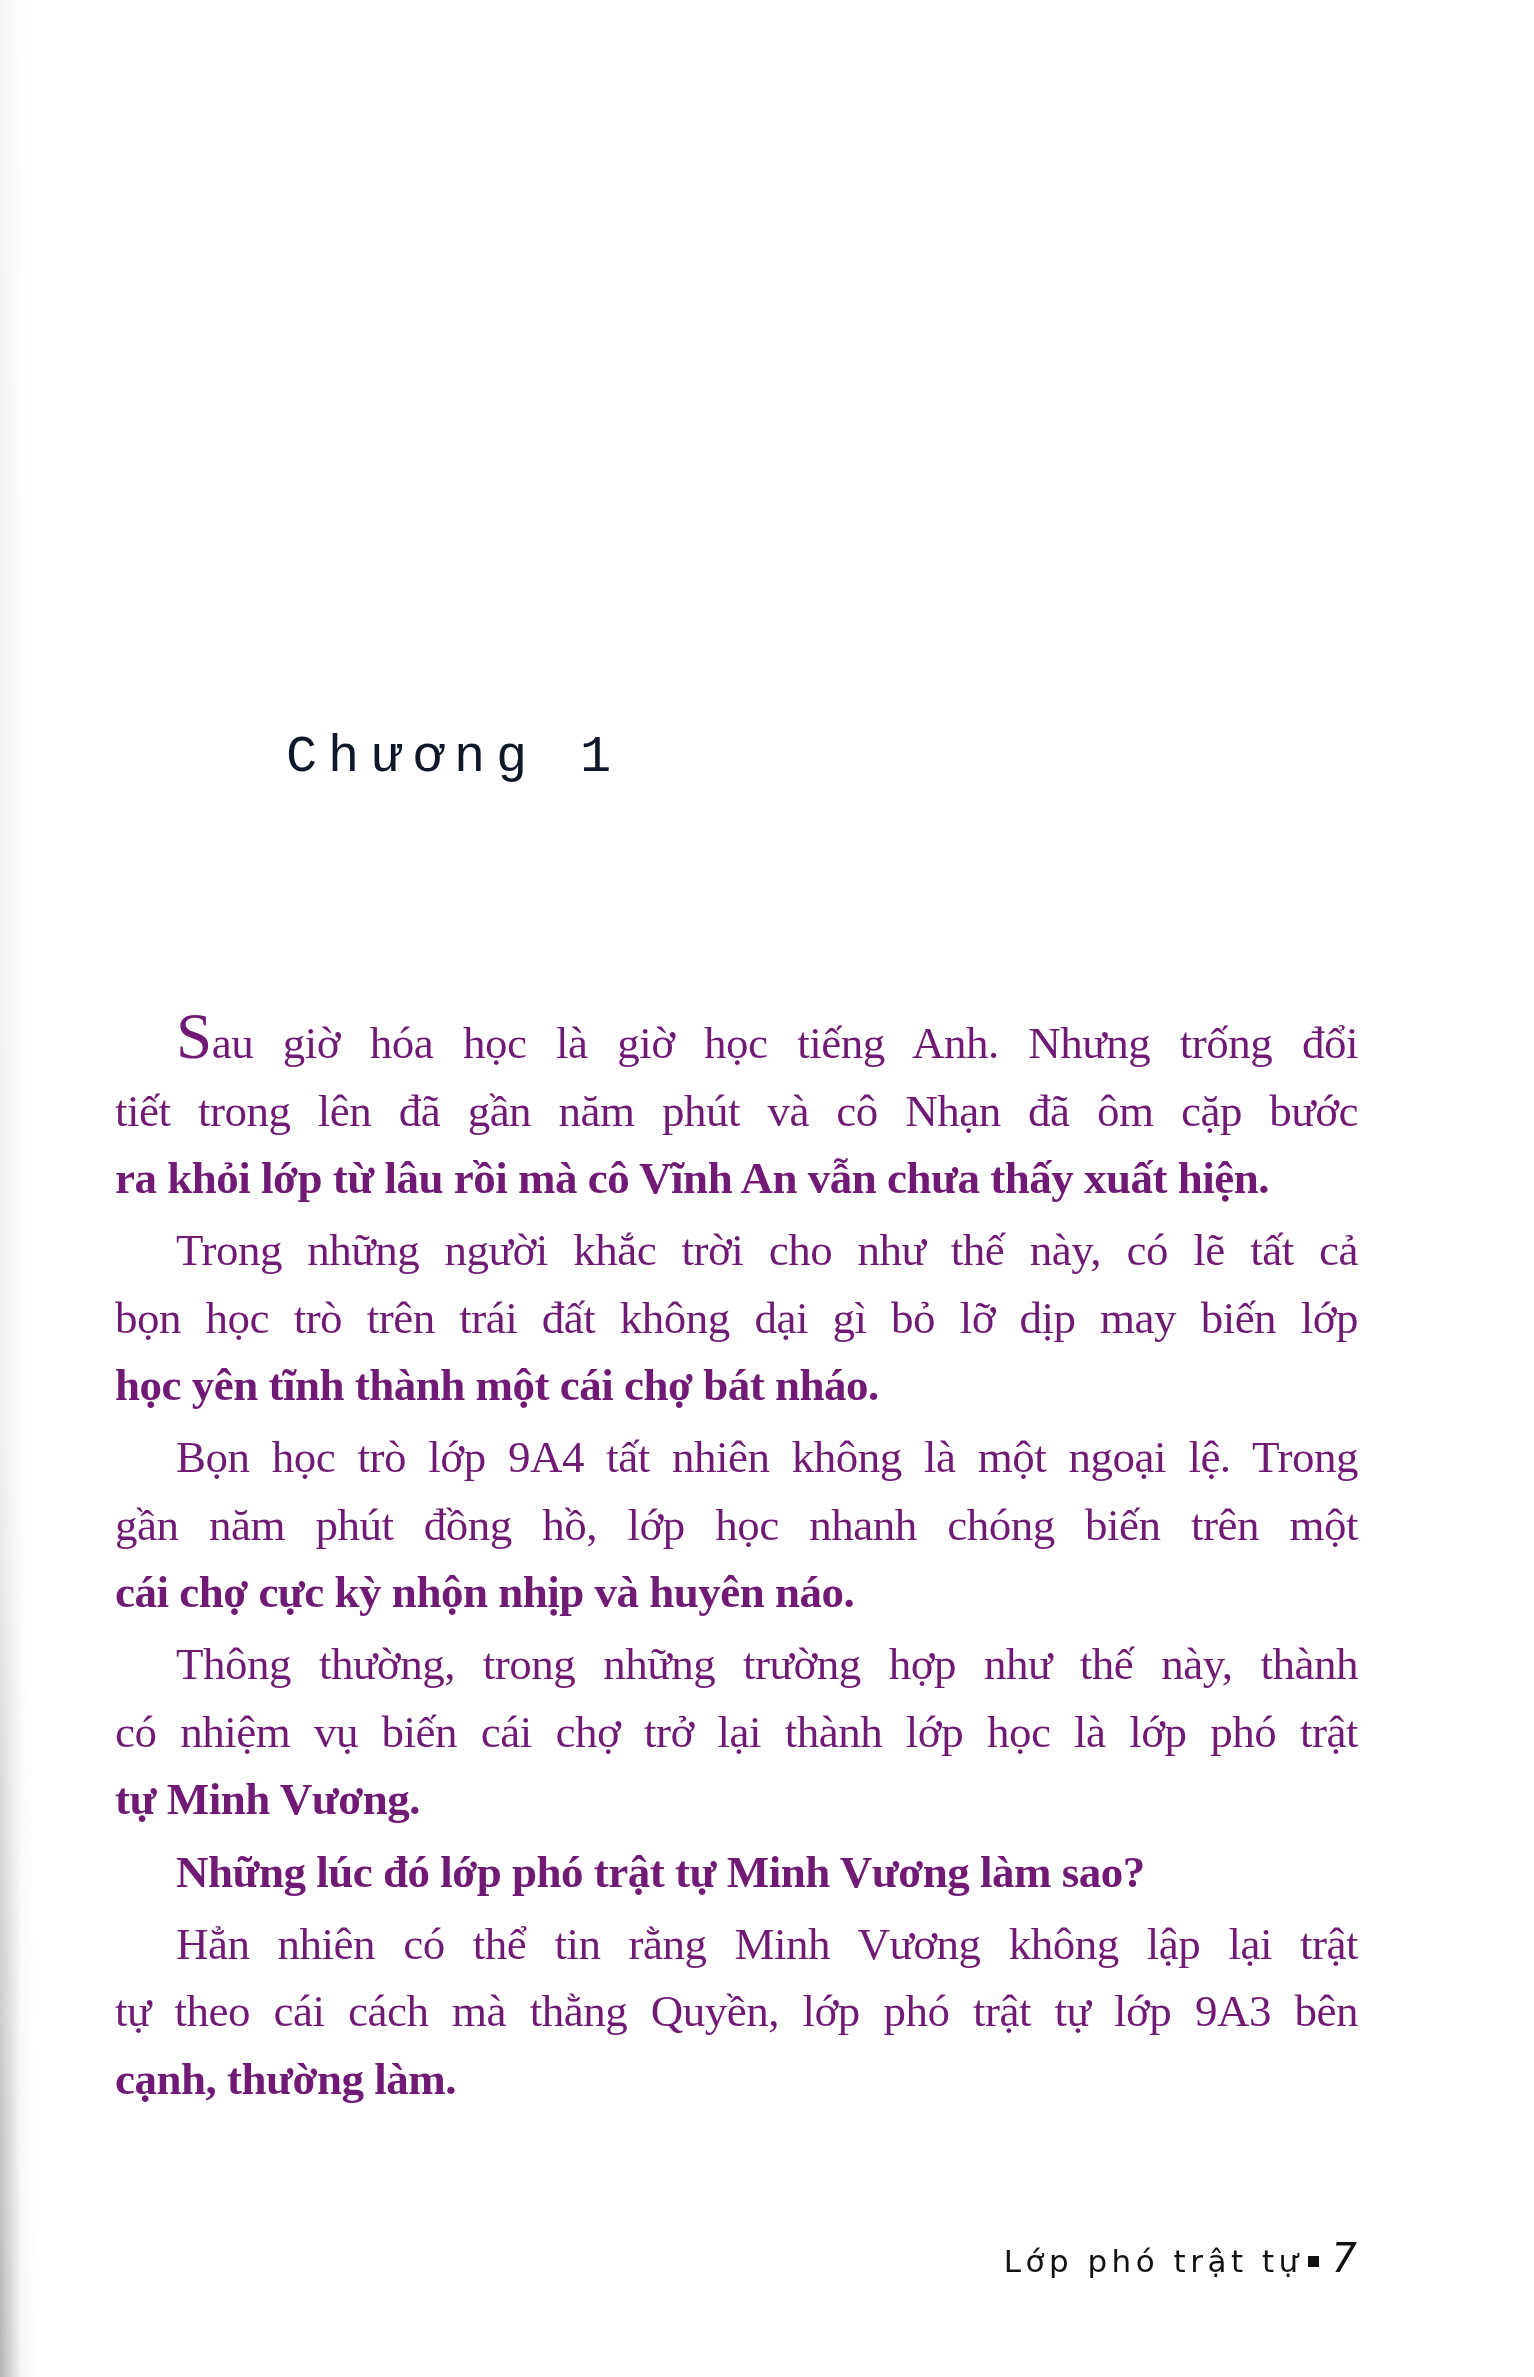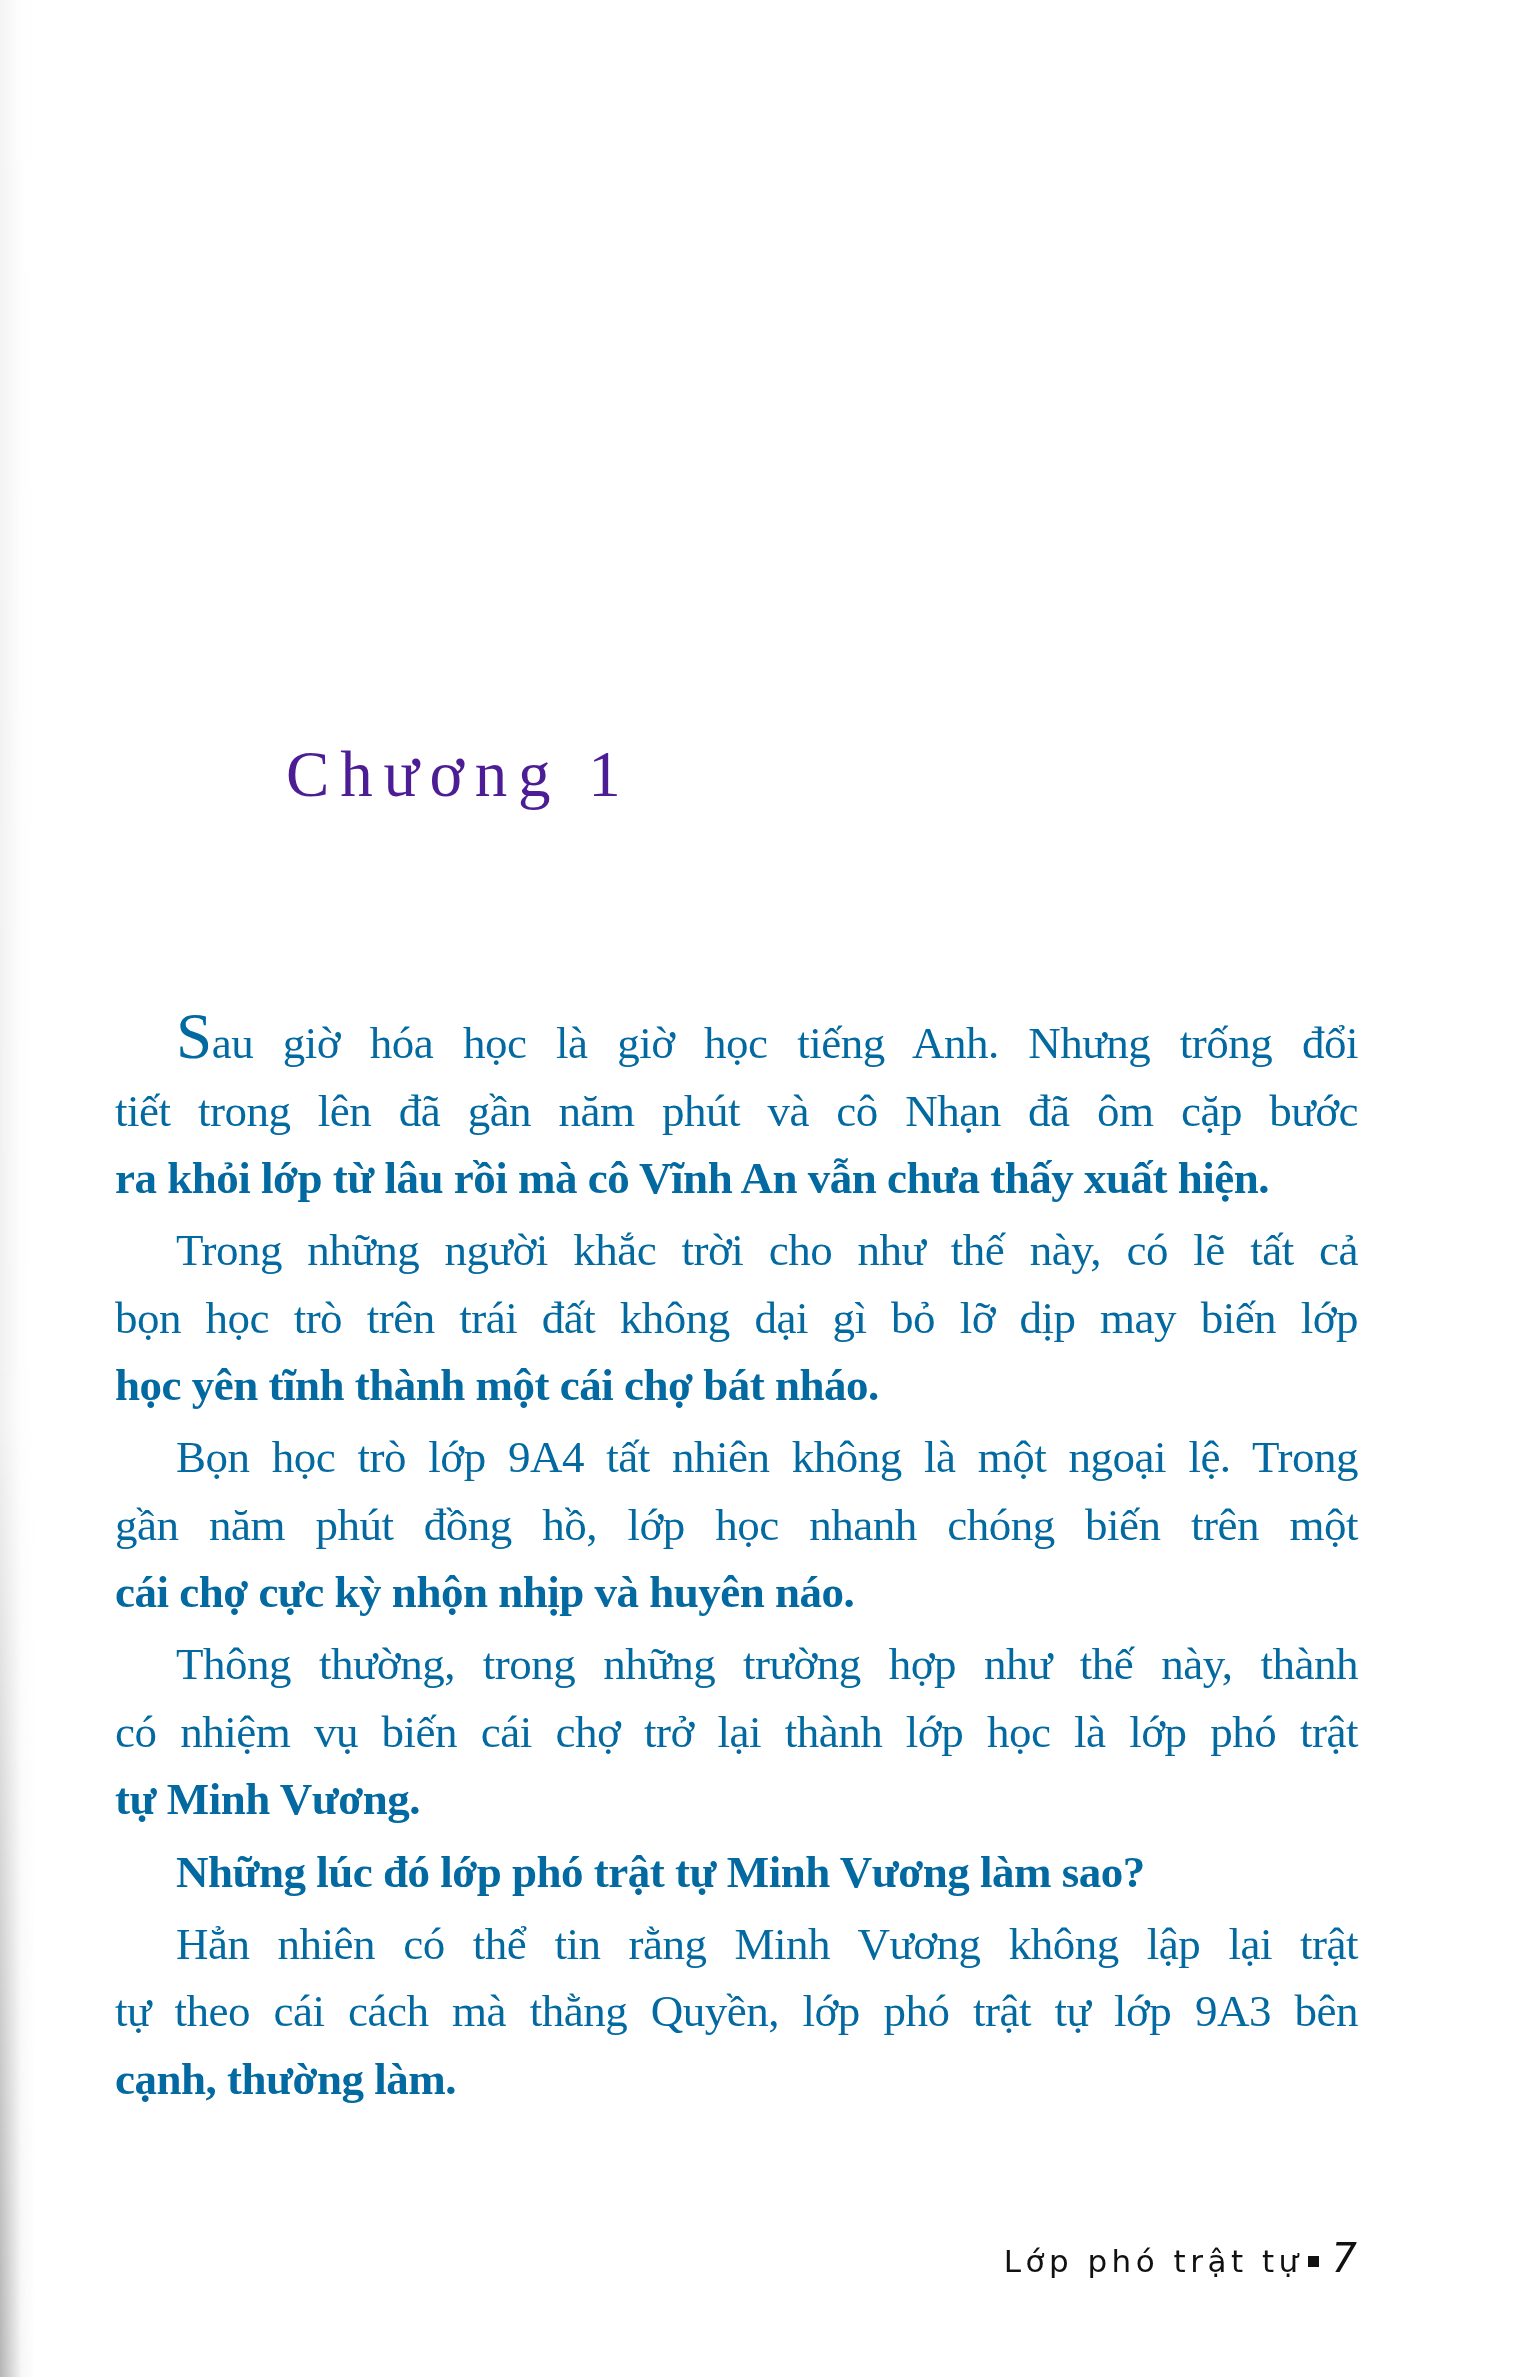--- a/index.html
+++ b/index.html
@@ -9,32 +9,32 @@
       font-family: "Liberation Serif", "DejaVu Serif", serif;
     }
     .gutter {
       position: absolute; left: 0; top: 0; width: 36px; height: 2377px;
       background: linear-gradient(to right, rgba(120,120,120,0.55), rgba(200,200,200,0.15) 60%, rgba(255,255,255,0));
       -webkit-mask-image: linear-gradient(to bottom, rgba(0,0,0,0.15) 0%, rgba(0,0,0,0.2) 60%, rgba(0,0,0,1) 100%);
       mask-image: linear-gradient(to bottom, rgba(0,0,0,0.15) 0%, rgba(0,0,0,0.2) 60%, rgba(0,0,0,1) 100%);
     }
     .chapter-title {
       position: absolute; left: 286px; top: 693px;
-      font-family: Liberation Serif, serif;
-      font-size: 65px; letter-spacing: 10.8px; font-weight: normal; color: #4c1d95;
+      font-family: Liberation Mono, monospace;
+      font-size: 52px; letter-spacing: 10.8px; font-weight: normal; color: #0f172a;
       white-space: nowrap;
     }
     .body-text {
       position: absolute; left: 115px; top: 1009px; width: 1243px;
     }
     .line {
       position: absolute; left: 0; width: 1243px; height: 68px;
       font-size: 45px; line-height: 68px; white-space: nowrap;
       text-align: justify; text-align-last: justify;
-      letter-spacing: -0.5px; color: #0369a1;
+      letter-spacing: -0.5px; color: #701a75;
     }
     .line.indent { left: 61px; width: 1182px; }
     .line.last { text-align-last: left; font-weight: bold; }
     .dropcap { font-size: 65px; line-height: 54px; }
     .footer {
       position: absolute; right: 178px; top: 2235px;
       font-family: "DejaVu Sans", "Liberation Sans", sans-serif;
       font-size: 31px; letter-spacing: 4.5px; color: #111; white-space: nowrap;
     }
     .footer .bullet {

